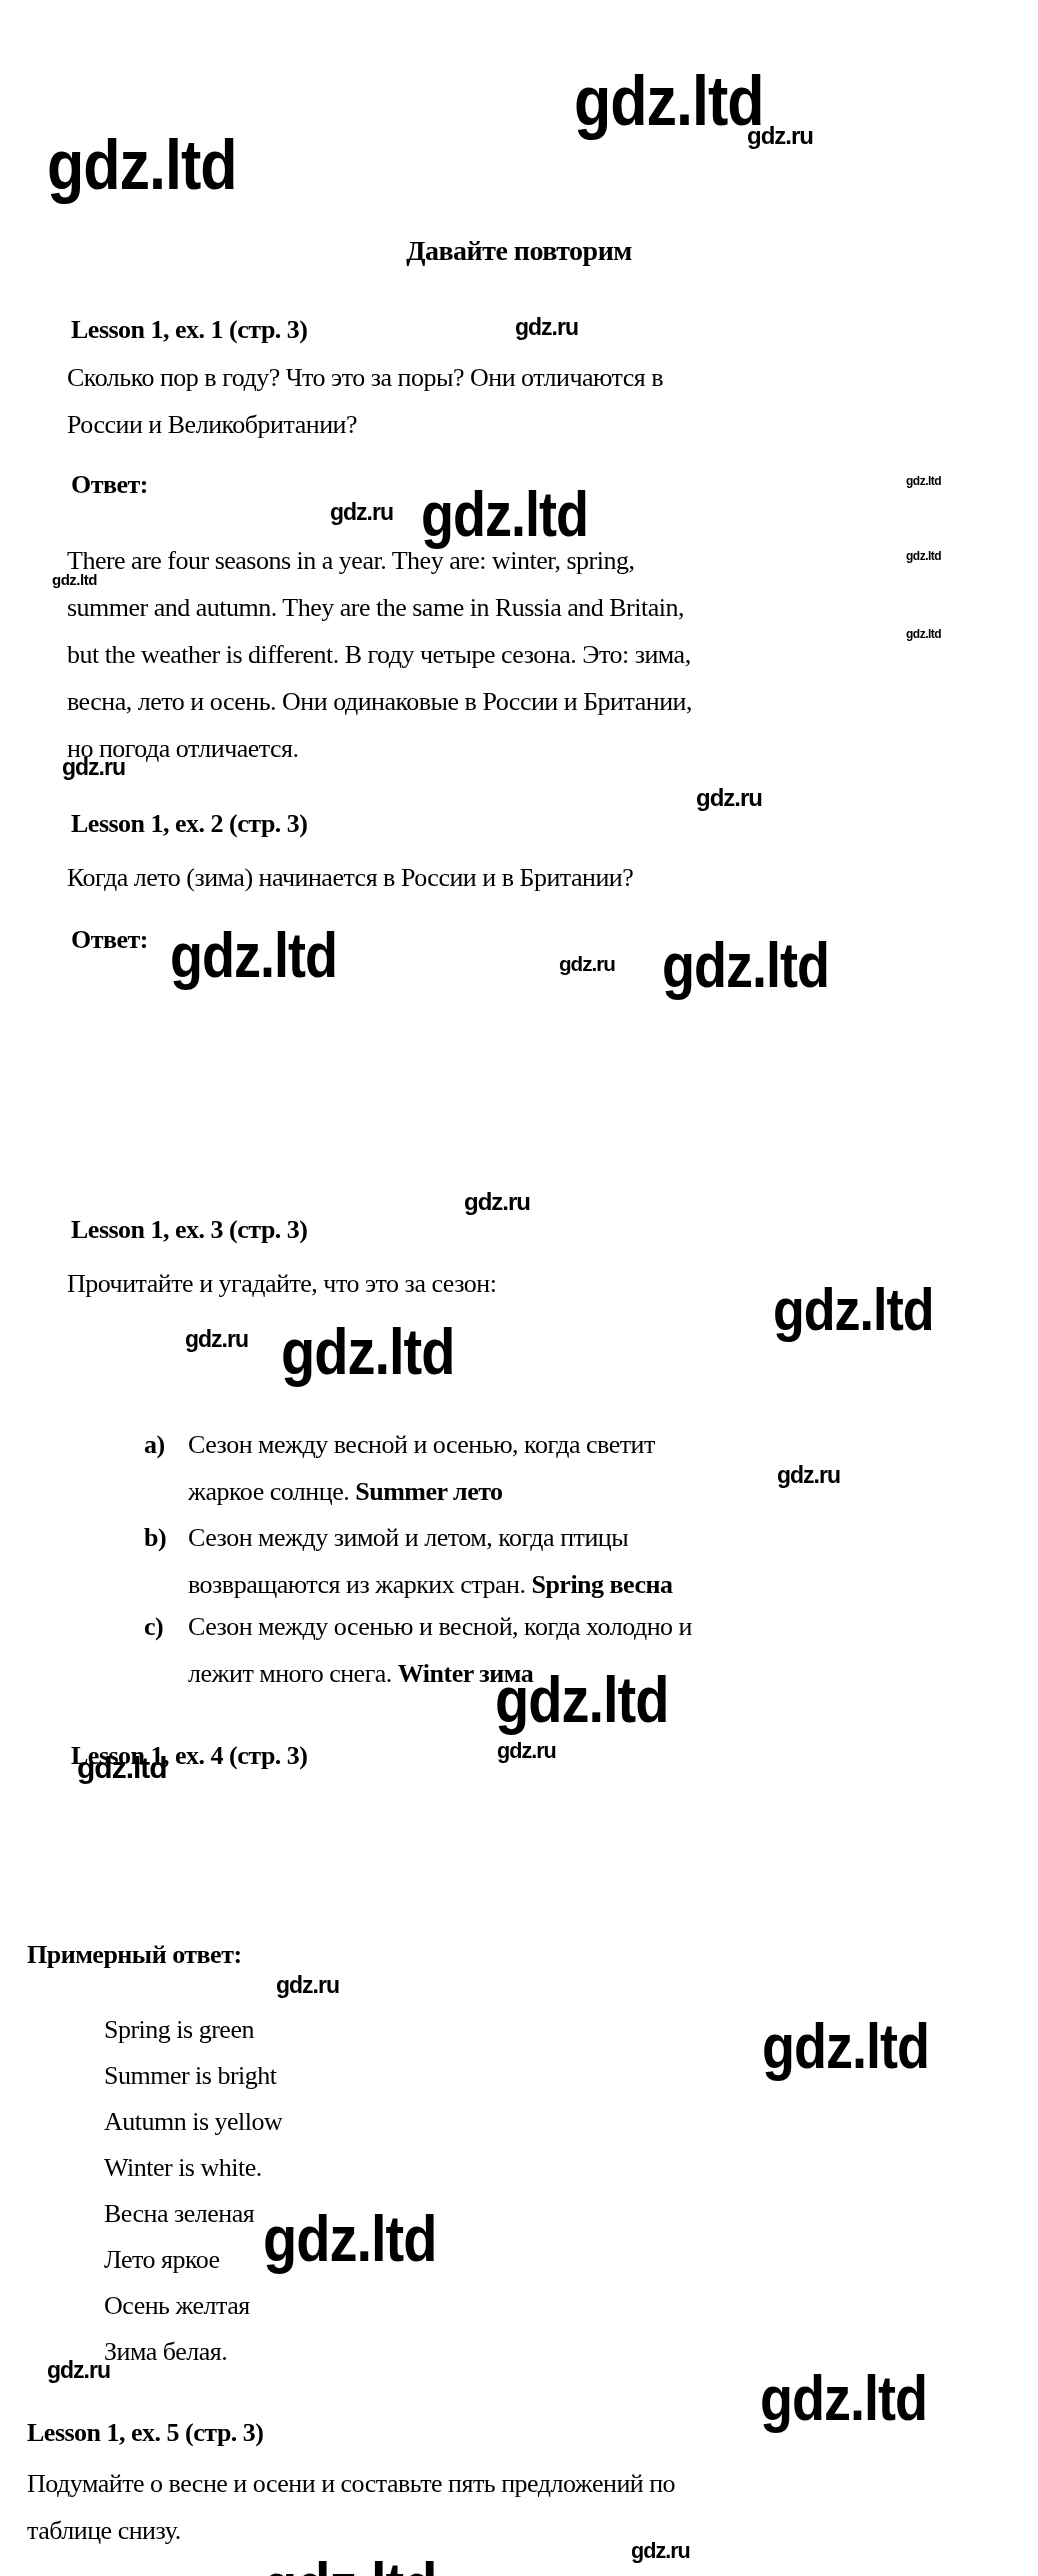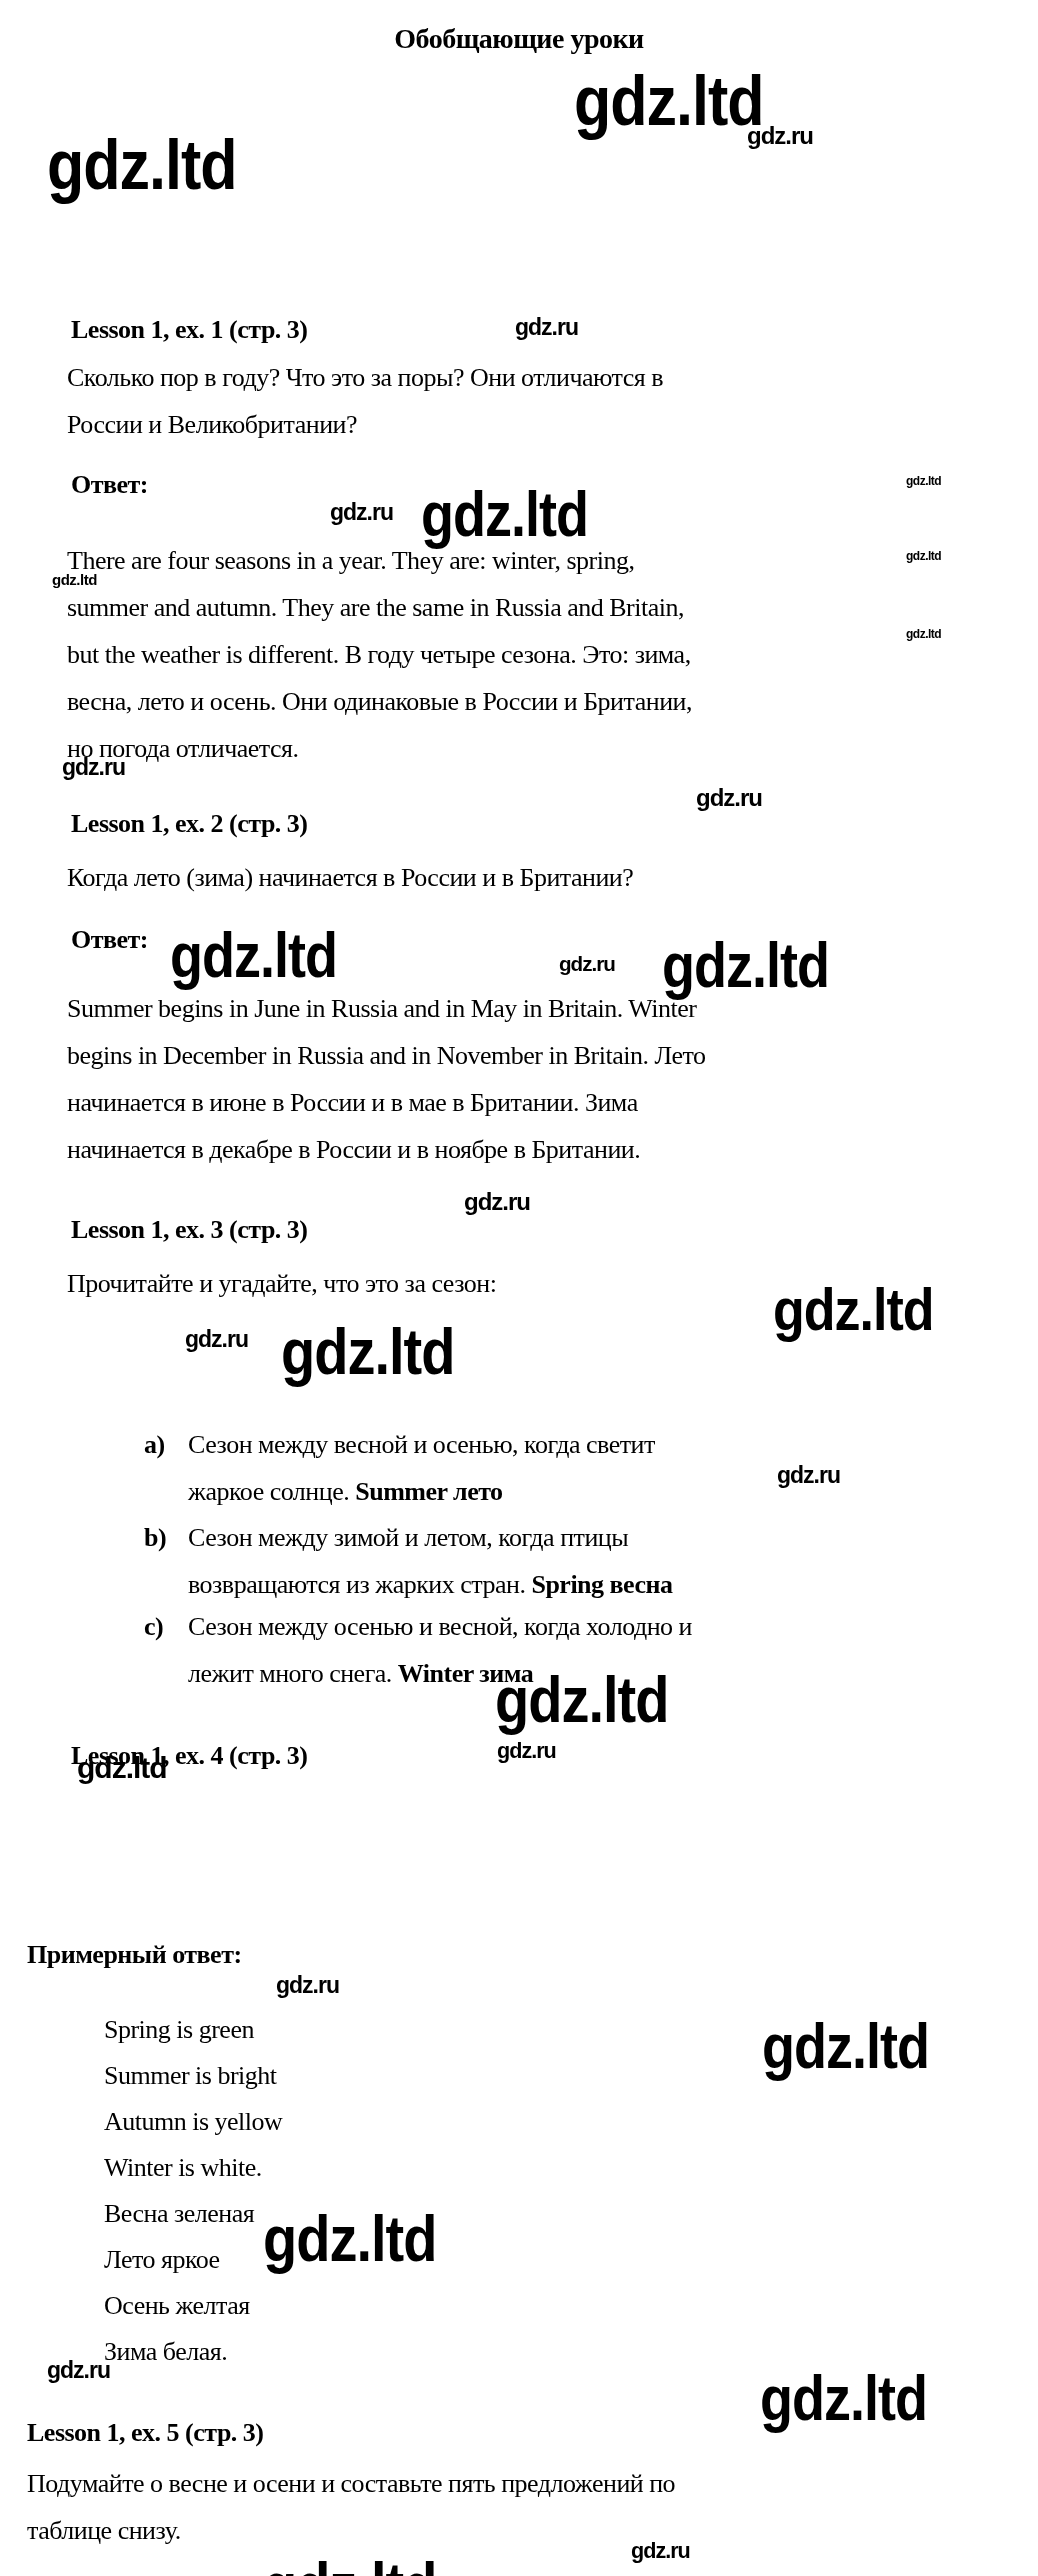--- a/index.html
+++ b/index.html
@@ -112,39 +112,35 @@
   .w27 { left: 47px;   top: 2359px; font-size: 23px; }
   .w28 { left: 760px; top: 2367px; font-size: 54px; }
   .w29 { left: 631px; top: 2540px; font-size: 21.6px; }
   .w30 { left: 263px;  top: 2554px; font-size: 56px; }
 </style>
 </head>
 <body>
 
 <div id="page">
 
-  <div class="center-head" style="top:23px">Обобщающие уроки</div>
+  <div class="center-head" style="top:235px">Давайте повторим</div>
 
   <div class="ex-heading" style="top:295px">Lesson 1, ex. 1 (стр. 3)</div>
   <div class="para" style="top:354px">Сколько пор в году? Что это за поры? Они отличаются в
 России и Великобритании?</div>
   <div class="answer-label" style="top:470px">Ответ:</div>
   <div class="para" style="top:537px">There are four seasons in a year. They are: winter, spring,
 summer and autumn. They are the same in Russia and Britain,
 but the weather is different. В году четыре сезона. Это: зима,
 весна, лето и осень. Они одинаковые в России и Британии,
 но погода отличается.</div>
 
   <div class="ex-heading" style="top:789px">Lesson 1, ex. 2 (стр. 3)</div>
   <div class="para" style="top:854px">Когда лето (зима) начинается в России и в Британии?</div>
   <div class="answer-label" style="top:925px">Ответ:</div>
-  <div class="para" style="top:985px">Summer begins in June in Russia and in May in Britain. Winter
-begins in December in Russia and in November in Britain. Лето
-начинается в июне в России и в мае в Британии. Зима
-начинается в декабре в России и в ноябре в Британии.</div>
 
   <div class="ex-heading" style="top:1195px">Lesson 1, ex. 3 (стр. 3)</div>
   <div class="para" style="top:1260px">Прочитайте и угадайте, что это за сезон:</div>
 
   <div class="list-item" style="top:1421px">
     <span class="list-label">a)</span>
     <span class="list-text"><span>Сезон между весной и осенью, когда светит
 жаркое солнце. </span><span class="b">Summer лето</span></span>
   </div>
   <div class="list-item" style="top:1514px">

